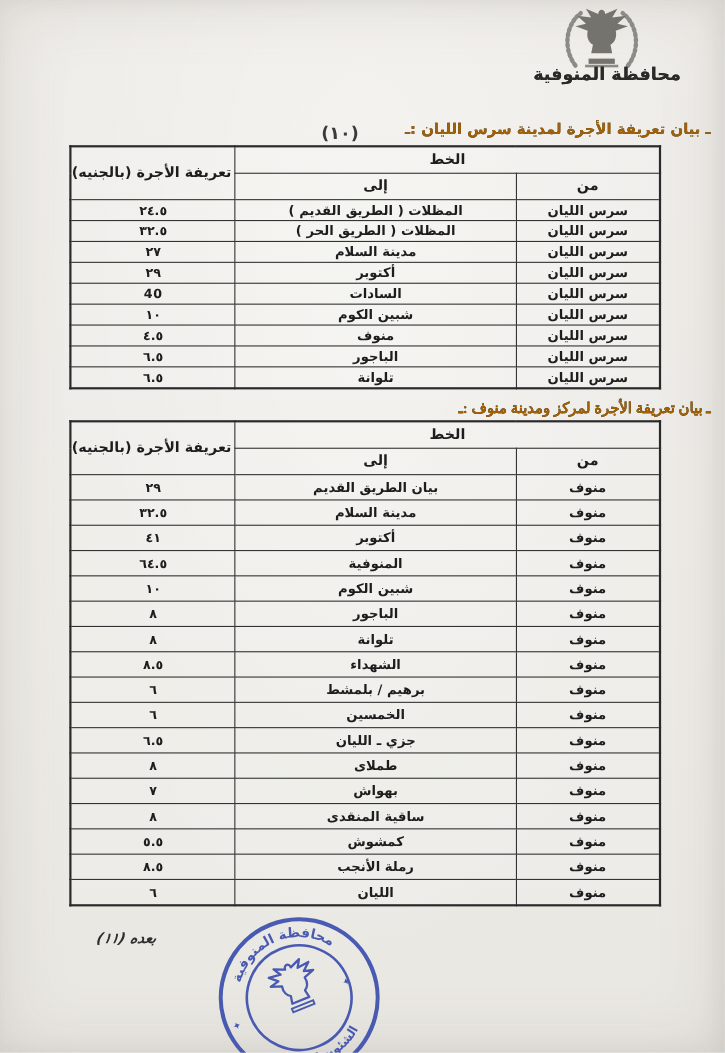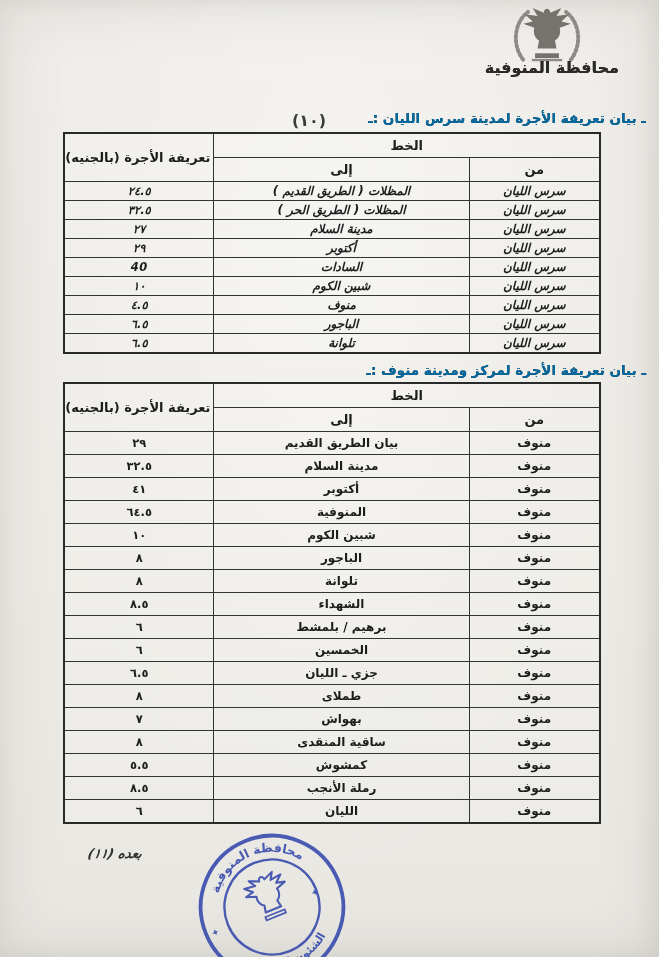--- a/index.html
+++ b/index.html
@@ -11,35 +11,35 @@
       linear-gradient(180deg,#efede9 0%,#edebe6 60%,#e9e7e2 100%);
     color:#1f1f1f;
   }
   .abs{position:absolute;}
   
   .emblem-wrap{top:4px;left:497px;width:100px;height:62px;}
   .gov-name{top:58px;right:40px;font-size:16px;font-weight:bold;color:#2b2a28;
     text-shadow:0 0 .6px #2b2a28;}
   .page-number{top:95px;left:292px;font-size:16px;color:#3a3a3a;font-weight:bold;letter-spacing:1px;margin-top:16px;}
   
-  .section-title{right:13px;font-size:13.5px;font-weight:bold;color:#0369a1;
+  .section-title{right:13px;font-size:13.5px;font-weight:bold;color:#a16207;
     text-shadow:0 0 .5px #1c1c1c;}
   .title-1{top:110px;}
-  .title-2{top:362px;}
+  .title-2{top:362px;font-family:Liberation Serif, serif;}
   
   .doc-table{border-collapse:collapse;table-layout:fixed;width:536px;
     border:2.5px solid #2a2a2a;background:rgba(255,255,255,.15);}
   .doc-table th,.doc-table td{
     border:1.7px solid #333;font-weight:bold;text-align:center;
     color:#1d1d1d;padding:0 3px;overflow:hidden;white-space:nowrap;}
   .doc-table th{font-size:13px;height:23px;}
   .doc-table td{font-size:12px;}
   .t1-pos{top:132px;right:58px;}
   .t2-pos{top:382px;right:58px;}
-  .t1 td{height:18px;font-style:italic;}
+  .t1 td{height:18px;}
   .t2 td{height:22px;}
   .doc-table td:last-child{font-size:11.5px;letter-spacing:.5px;}
   
   .footer-note{top:846px;left:88px;font-size:13px;font-weight:bold;font-style:italic;
     color:#2e2e2e;transform:skewX(-14deg);}
   
   .stamp-wrap{top:831px;left:196px;width:152px;height:152px;
     transform:rotate(-22deg);opacity:.92;z-index:5;}
   
   .scan-shade{inset:0;pointer-events:none;

